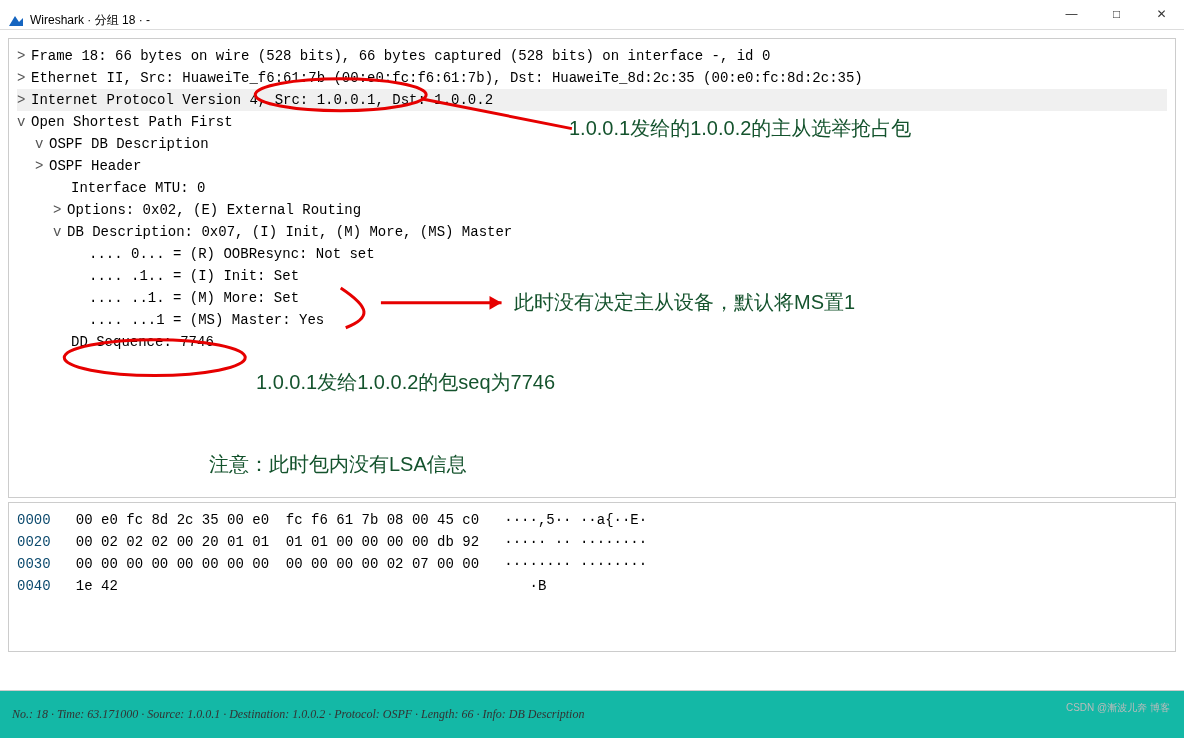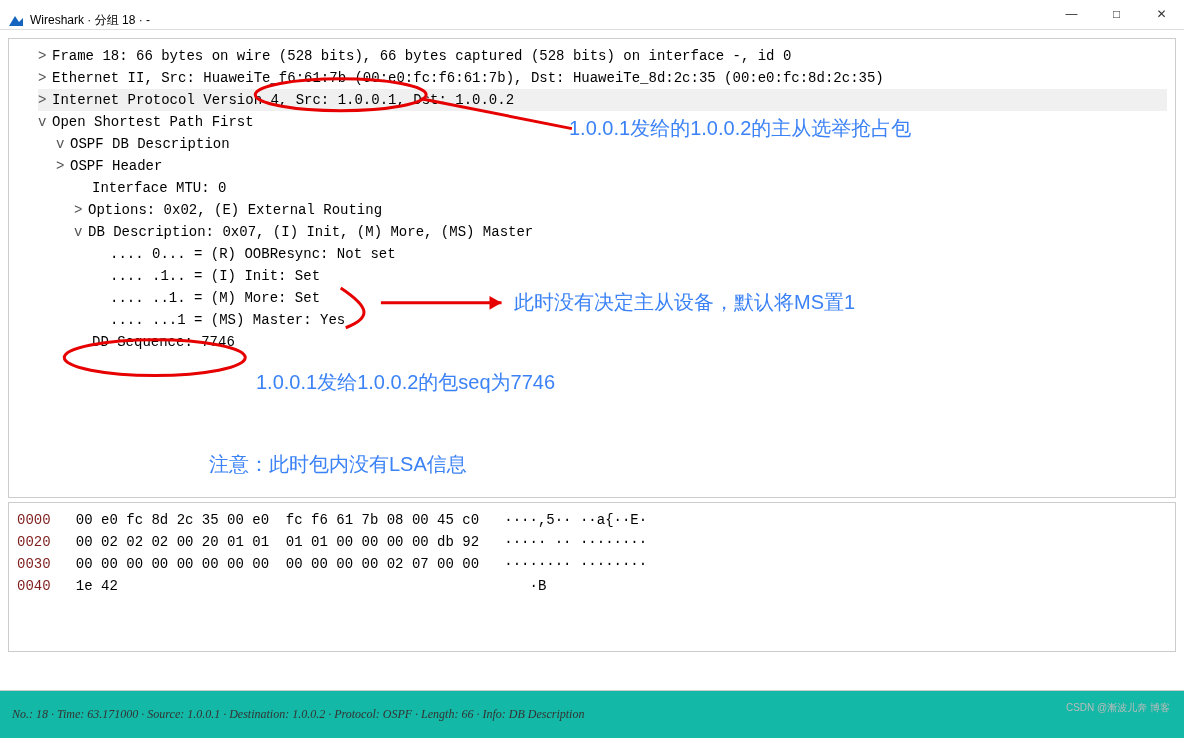--- a/index.html
+++ b/index.html
@@ -52,41 +52,40 @@
     line-height: 22px;
     height: 460px;
     position: relative;
     overflow: hidden;
     background: #fff;
   }
   .tree-row {
     white-space: pre;
     position: relative;
     z-index: 1;
-    margin-left: 21px;
   }
   .tree-row.selected { background: #f0f0f0; }
   .caret {
     display: inline-block;
     width: 14px;
     color: #555;
   }
   .hex-pane {
     border: 1px solid #ccc;
     margin: 0 4px 4px 4px;
     padding: 6px 8px;
     font-family: "Consolas","Courier New",monospace;
     font-size: 14px;
     line-height: 22px;
     height: 150px;
     overflow: hidden;
     background: #fff;
   }
   .hex-row { white-space: pre; }
-  .hex-addr { color: #7f1d1d; }
+  .hex-addr { color: #0c4a6e; }
   .footer {
     position: absolute;
     bottom: 0; left: 0; right: 0;
     height: 48px;
     border-top: 1px solid #ccc;
     display: flex;
     align-items: center;
     justify-content: space-between;
     padding: 0 12px;
     background: #14b8a6;
@@ -118,21 +117,21 @@
   }
   .ind0 { padding-left: 0px; }
   .ind1 { padding-left: 18px; }
   .ind2 { padding-left: 36px; }
   .ind3 { padding-left: 54px; }
   .ind4 { padding-left: 72px; }
 
   
   .anno {
     position: absolute;
-    color: #3b82f6;
+    color: #14532d;
     font-family: "Microsoft YaHei","SimSun",sans-serif;
     font-size: 20px;
     z-index: 3;
     pointer-events: none;
     white-space: nowrap;
   }
   svg.anno-svg {
     position: absolute;
     top: 0; left: 0;
     width: 100%; height: 100%;

